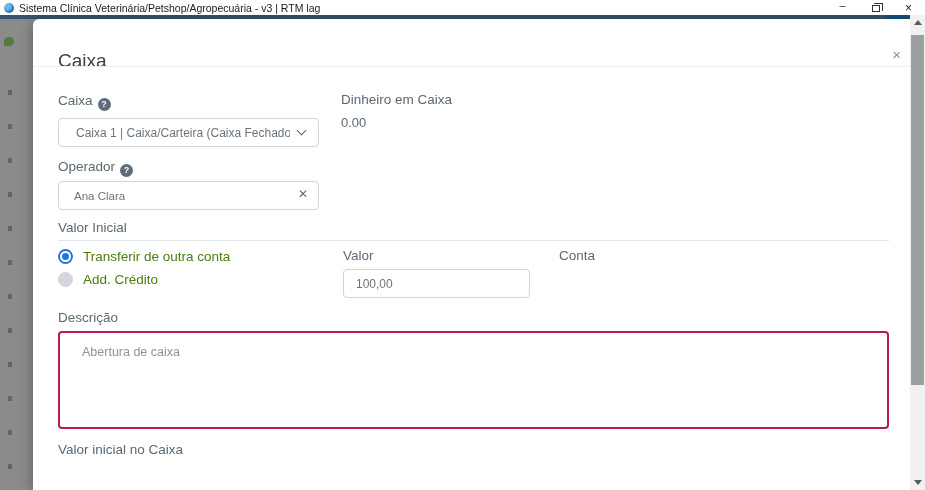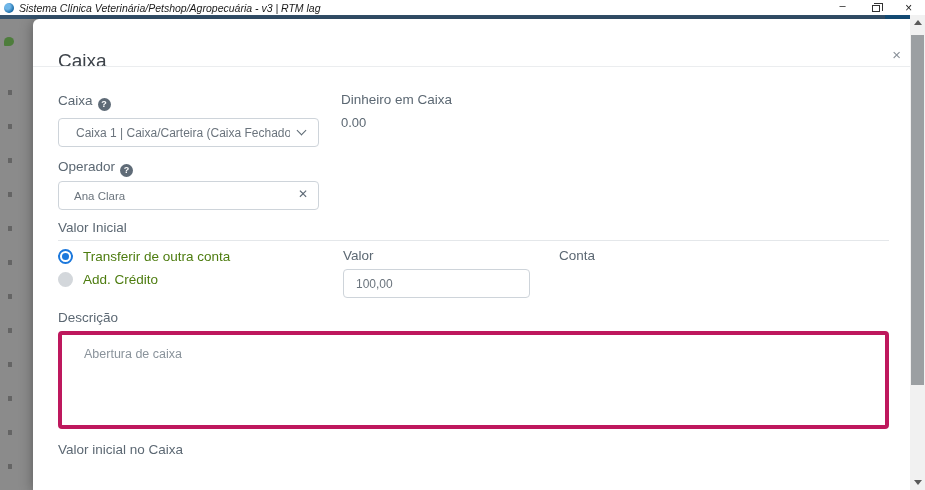--- a/index.html
+++ b/index.html
@@ -1,21 +1,21 @@
 <!DOCTYPE html>
 <html><head>
 <meta charset="utf-8">
 <style>
   * { margin:0; padding:0; box-sizing:border-box; }
   html,body { width:925px; height:490px; overflow:hidden; background:#8b8b8b;
               font-family:"Liberation Sans", sans-serif; }
 
   
   .titlebar { position:absolute; left:0; top:0; width:925px; height:15px;
-              background:#ffffff; display:flex; align-items:center; z-index:50;font-style:italic; }
+              background:#ffffff; display:flex; align-items:center; z-index:50; }
   .app-icon { width:10px; height:10px; border-radius:50%;
               background:radial-gradient(circle at 35% 35%, #6fb6e8 0 30%, #1b6ca8 70%, #0d4f7e 100%);
               margin:0 5px 0 4px; flex:0 0 auto; }
   .titlebar-title { font-size:10.5px; color:#1a1a1a; flex:1 1 auto; white-space:nowrap;
                     overflow:hidden; }
   .win-btn { width:33px; height:15px; display:flex; align-items:center; justify-content:center;
              color:#222; font-size:11px; line-height:1; cursor:default; }
   .minimize-glyph { font-size:11px; position:relative; top:-2px; }
   .restore-shape { position:relative; width:8px; height:7px; border:1px solid #333;
                    background:#fff; margin-top:2px; }
@@ -89,21 +89,21 @@
   .radio-circle.on { border:2px solid #1b78dc; background:#fff; position:relative; }
   .radio-circle.on::after { content:""; position:absolute; left:2px; top:2px; width:7px; height:7px;
                             border-radius:50%; background:#1b78dc; }
   .radio-circle.off { background:#d3d7db; border:2px solid #d3d7db; }
   .radio-label { font-size:13.5px; color:#4d7c0f; margin-left:10px; white-space:nowrap; }
 
   .valor-input { left:310px; top:250px; width:187px; }
   .valor-input input { padding-left:12px; font-size:12px; }
 
   textarea.descricao { position:absolute; left:25px; top:312px; width:831px; height:98px;
-                       border:4px solid #be185d; border-radius:4px; resize:none;
+                       border:2px solid #be185d; border-radius:4px; resize:none;
                        font-family:"Liberation Sans", sans-serif; font-size:12.5px; color:#8a939b;
                        padding:12px 26px 10px 22px; outline:none; }
 </style>
 </head>
 <body>
 
 <div class="titlebar">
   <span class="app-icon"></span>
   <span class="titlebar-title">Sistema Clínica Veterinária/Petshop/Agropecuária - v3 | RTM lag</span>
   <span class="win-btn">

